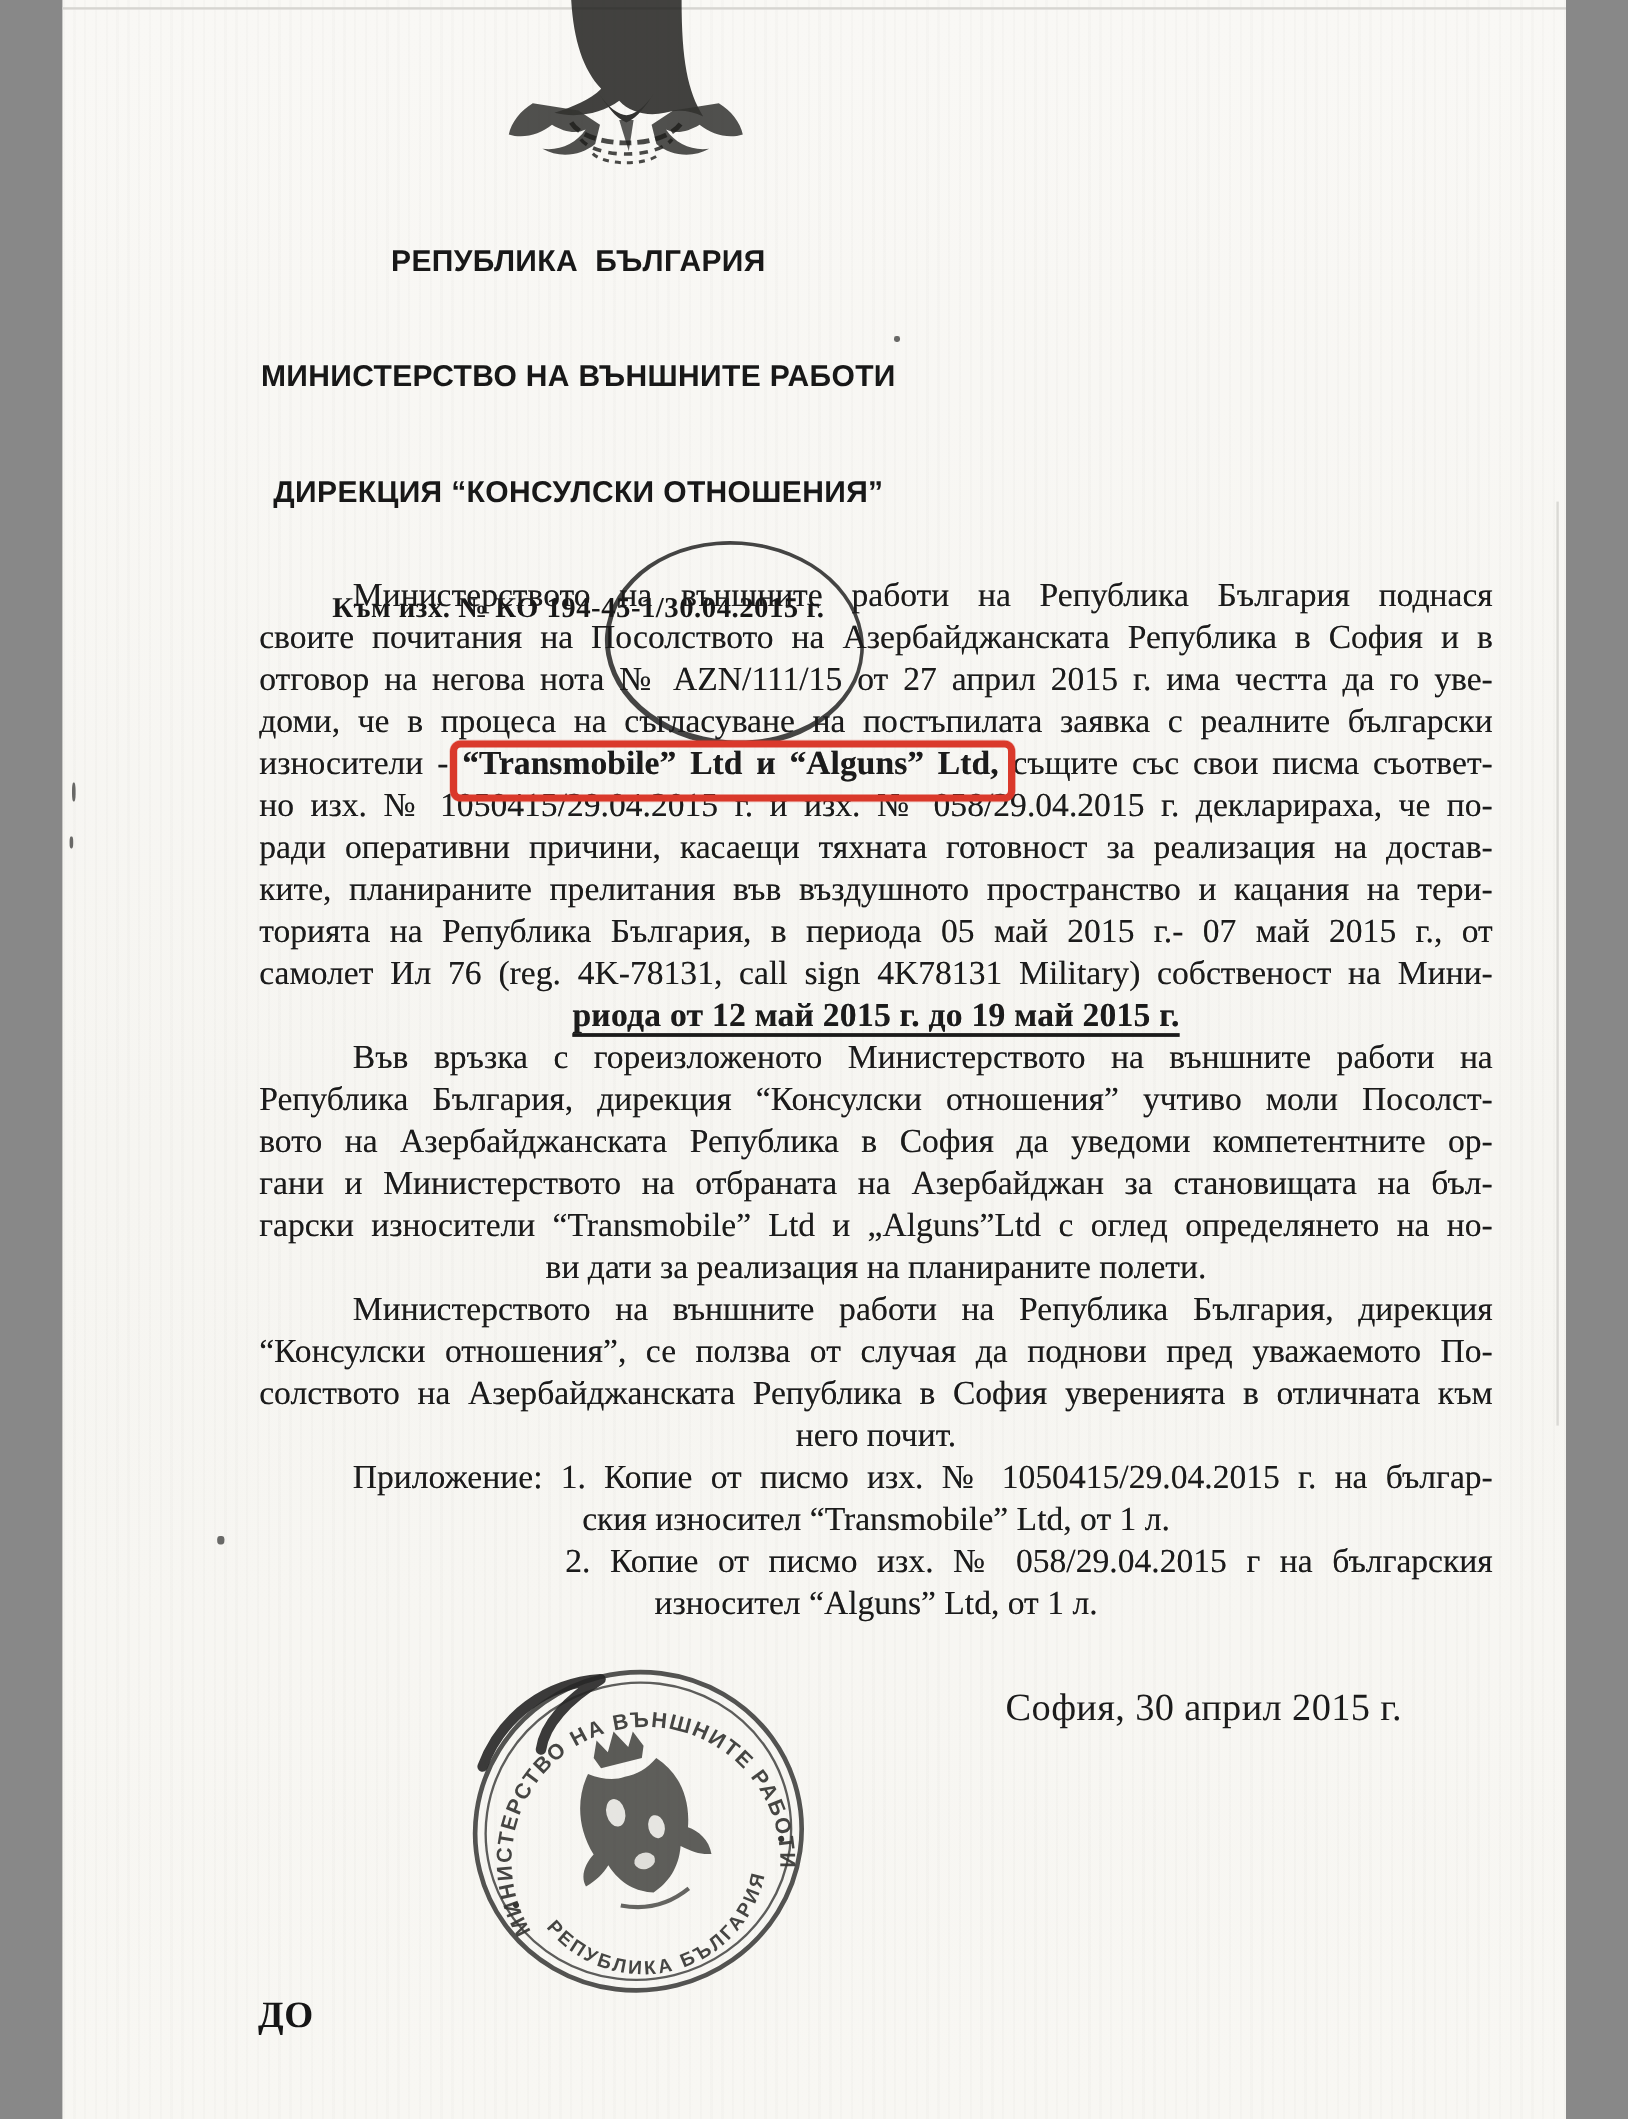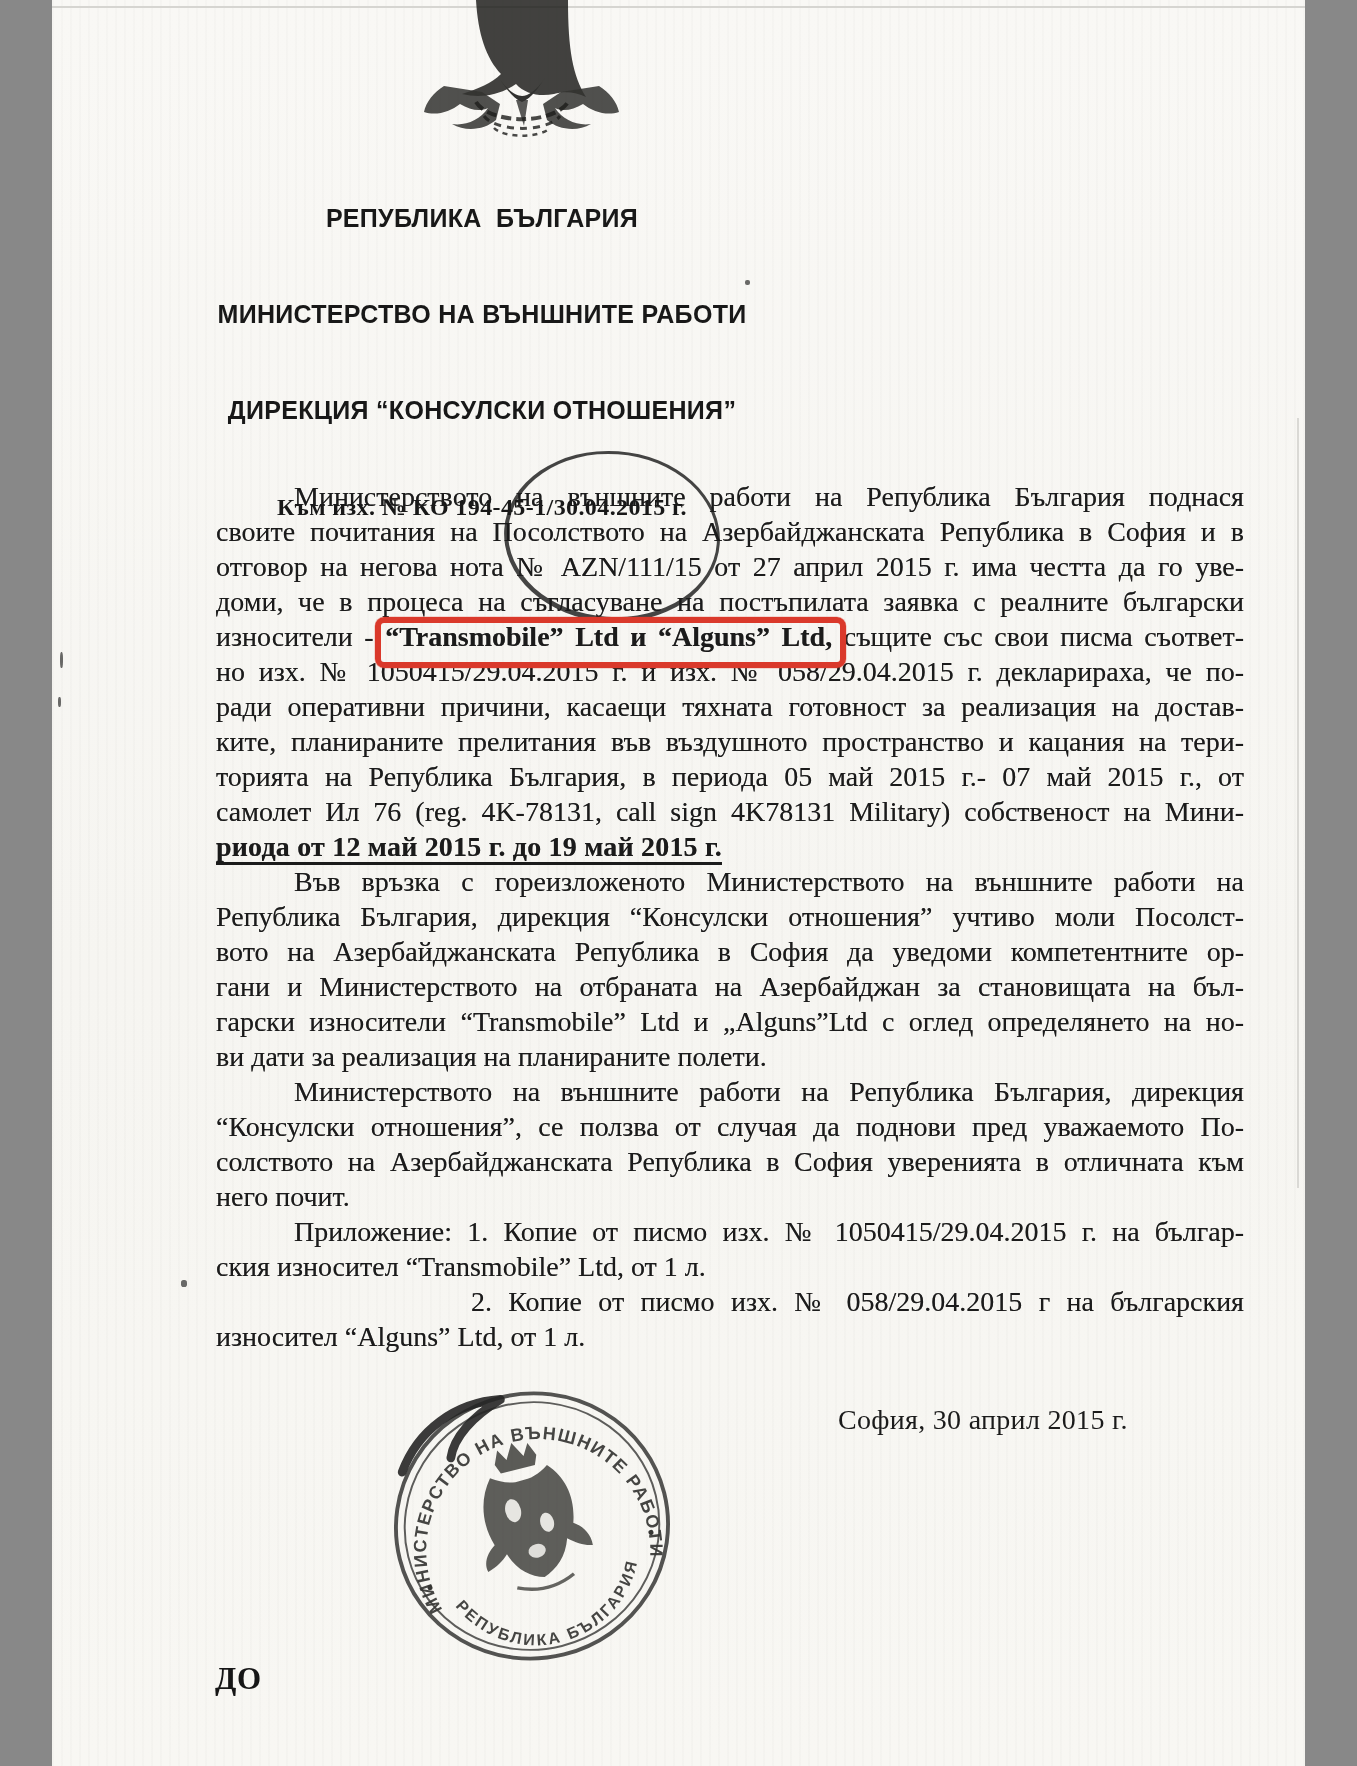--- a/index.html
+++ b/index.html
@@ -31,21 +31,21 @@
 
   
   #body-block {
     position:absolute; left:164px; top:479px; width:1028px;
     font-size:28px; text-shadow:0 0 .5px rgba(20,20,20,.55);
   }
   .line {
     height:35px; line-height:35px;
     text-align:justify; text-align-last:justify; text-justify:inter-word;
   }
-  .line.nj { text-align:left; text-align-last:auto; }
+  .line.nj { text-align:center; text-align-last:auto; }
   .ind1 { padding-left:78px; }
   .ind2 { padding-left:255px; }
 
   .seg-bu {
     font-weight:700;
     text-decoration:underline;
     text-decoration-thickness:3px;
     text-underline-offset:6px;
     letter-spacing:.2px;
   }
@@ -59,21 +59,21 @@
   .seg-c { position:relative; }
   .seg-c::after {
     content:""; position:absolute; pointer-events:none;
     left:-12px; right:-18px; top:-100px; bottom:-40px;
     border-style:solid; border-color:rgba(28,28,28,.82);
     border-width:3px 3px 5px 4px; border-radius:50%;
     transform:rotate(4deg);
   }
 
   
-  #date-line { position:absolute; left:786px; top:1404px; font-size:28px; letter-spacing:.3px; }
+  #date-line { position:absolute; left:786px; top:1404px; font-size:32px; letter-spacing:.3px; }
   #addressee {
     position:absolute; left:163px; top:1586px;
     font-weight:700; font-size:31px; line-height:37px; letter-spacing:.6px;
     white-space:pre; color:#161616;
   }
   #stamp { position:absolute; left:334px; top:1380px; opacity:.92; pointer-events:none; }
 </style>
 </head>
 <body>
 

